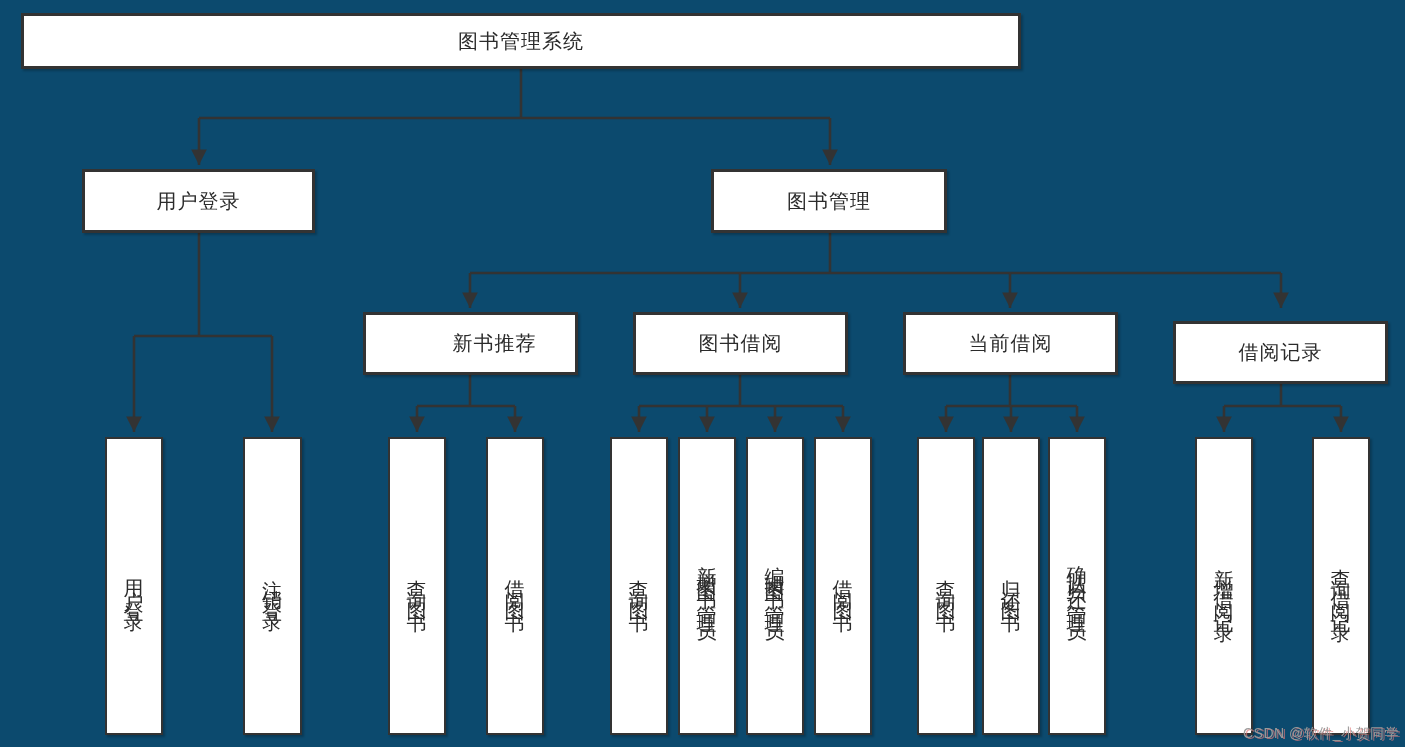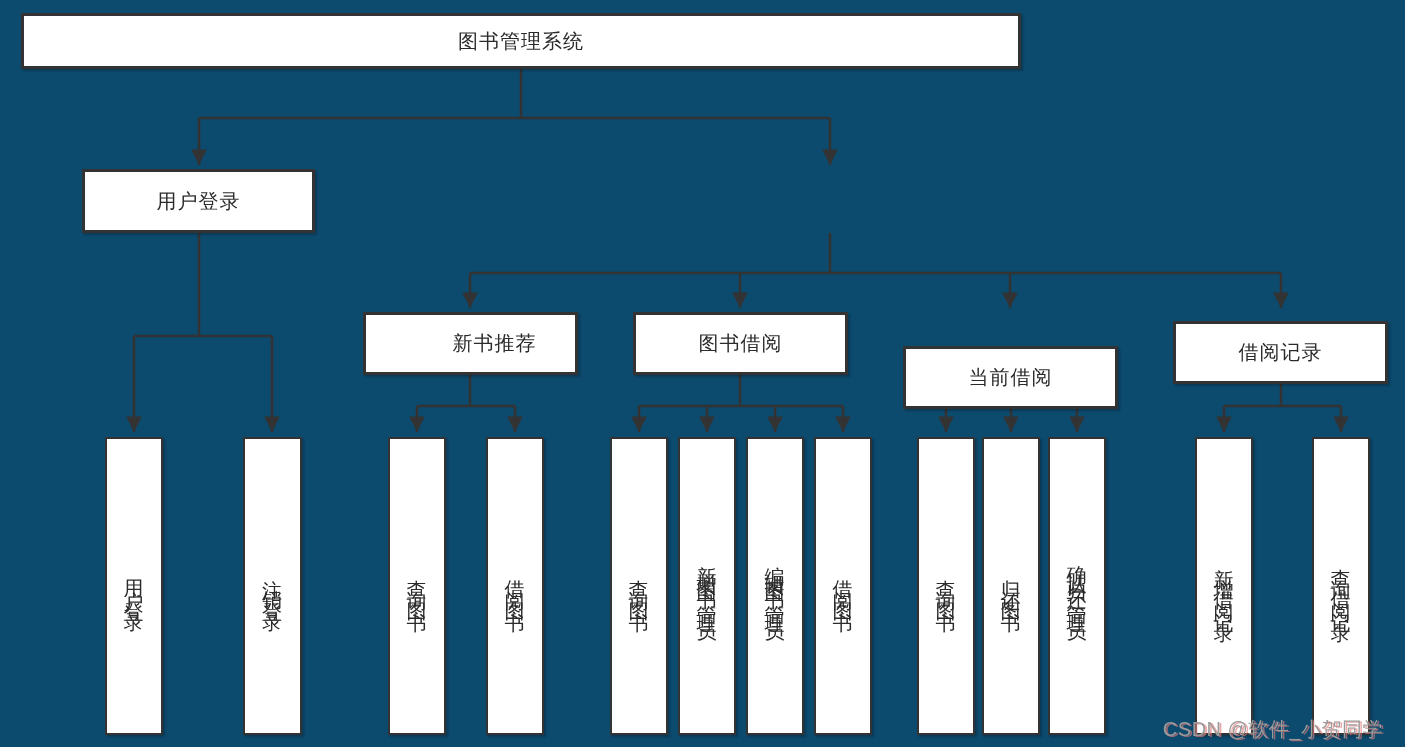--- a/index.html
+++ b/index.html
@@ -32,23 +32,23 @@
     writing-mode:vertical-rl;
     text-orientation:mixed;
     letter-spacing:11px;
     font-size:20px;
     line-height:1;
     white-space:normal;
   }
   .leaf .lbl.tight{letter-spacing:8px;}
   #watermark{
     position:absolute;
-    right:22px;bottom:4px;
+    right:6px;bottom:4px;
     z-index:2;
-    font-size:20px;
+    font-size:14px;
     color:#9b9b9b;
     text-shadow:2px 1px 0 rgba(228,122,122,0.65);
     letter-spacing:0.5px;
   }
 </style>
 </head>
 <body>
 
 <div id="canvas">
 
@@ -102,28 +102,31 @@
     </g>
   </svg>
 
   <div class="box" style="left:21px;top:13px;width:1000px;height:56px;">
     <span class="lbl">图书管理系统</span>
   </div>
 
   <div class="box" style="left:82px;top:169px;width:233px;height:64px;">
     <span class="lbl">用户登录</span>
   </div>
+  <div class="box" style="left:711px;top:169px;width:236px;height:64px;">
+    <span class="lbl">图书管理</span>
+  </div>
 
   <div class="box" style="left:363px;top:312px;width:215px;height:63px;padding-left:48px;">
     <span class="lbl">新书推荐</span>
   </div>
   <div class="box" style="left:633px;top:312px;width:215px;height:63px;">
     <span class="lbl">图书借阅</span>
   </div>
-  <div class="box" style="left:903px;top:312px;width:215px;height:63px;margin-top:34px;">
+  <div class="box" style="left:903px;top:312px;width:215px;height:63px;">
     <span class="lbl">当前借阅</span>
   </div>
   <div class="box" style="left:1173px;top:312px;width:215px;height:63px;margin-top:9px;">
     <span class="lbl">借阅记录</span>
   </div>
 
   <div class="box leaf" style="left:105px;top:437px;width:58px;height:298px;">
     <span class="lbl">用户登录</span>
   </div>
   <div class="box leaf" style="left:243px;top:437px;width:59px;height:298px;">

